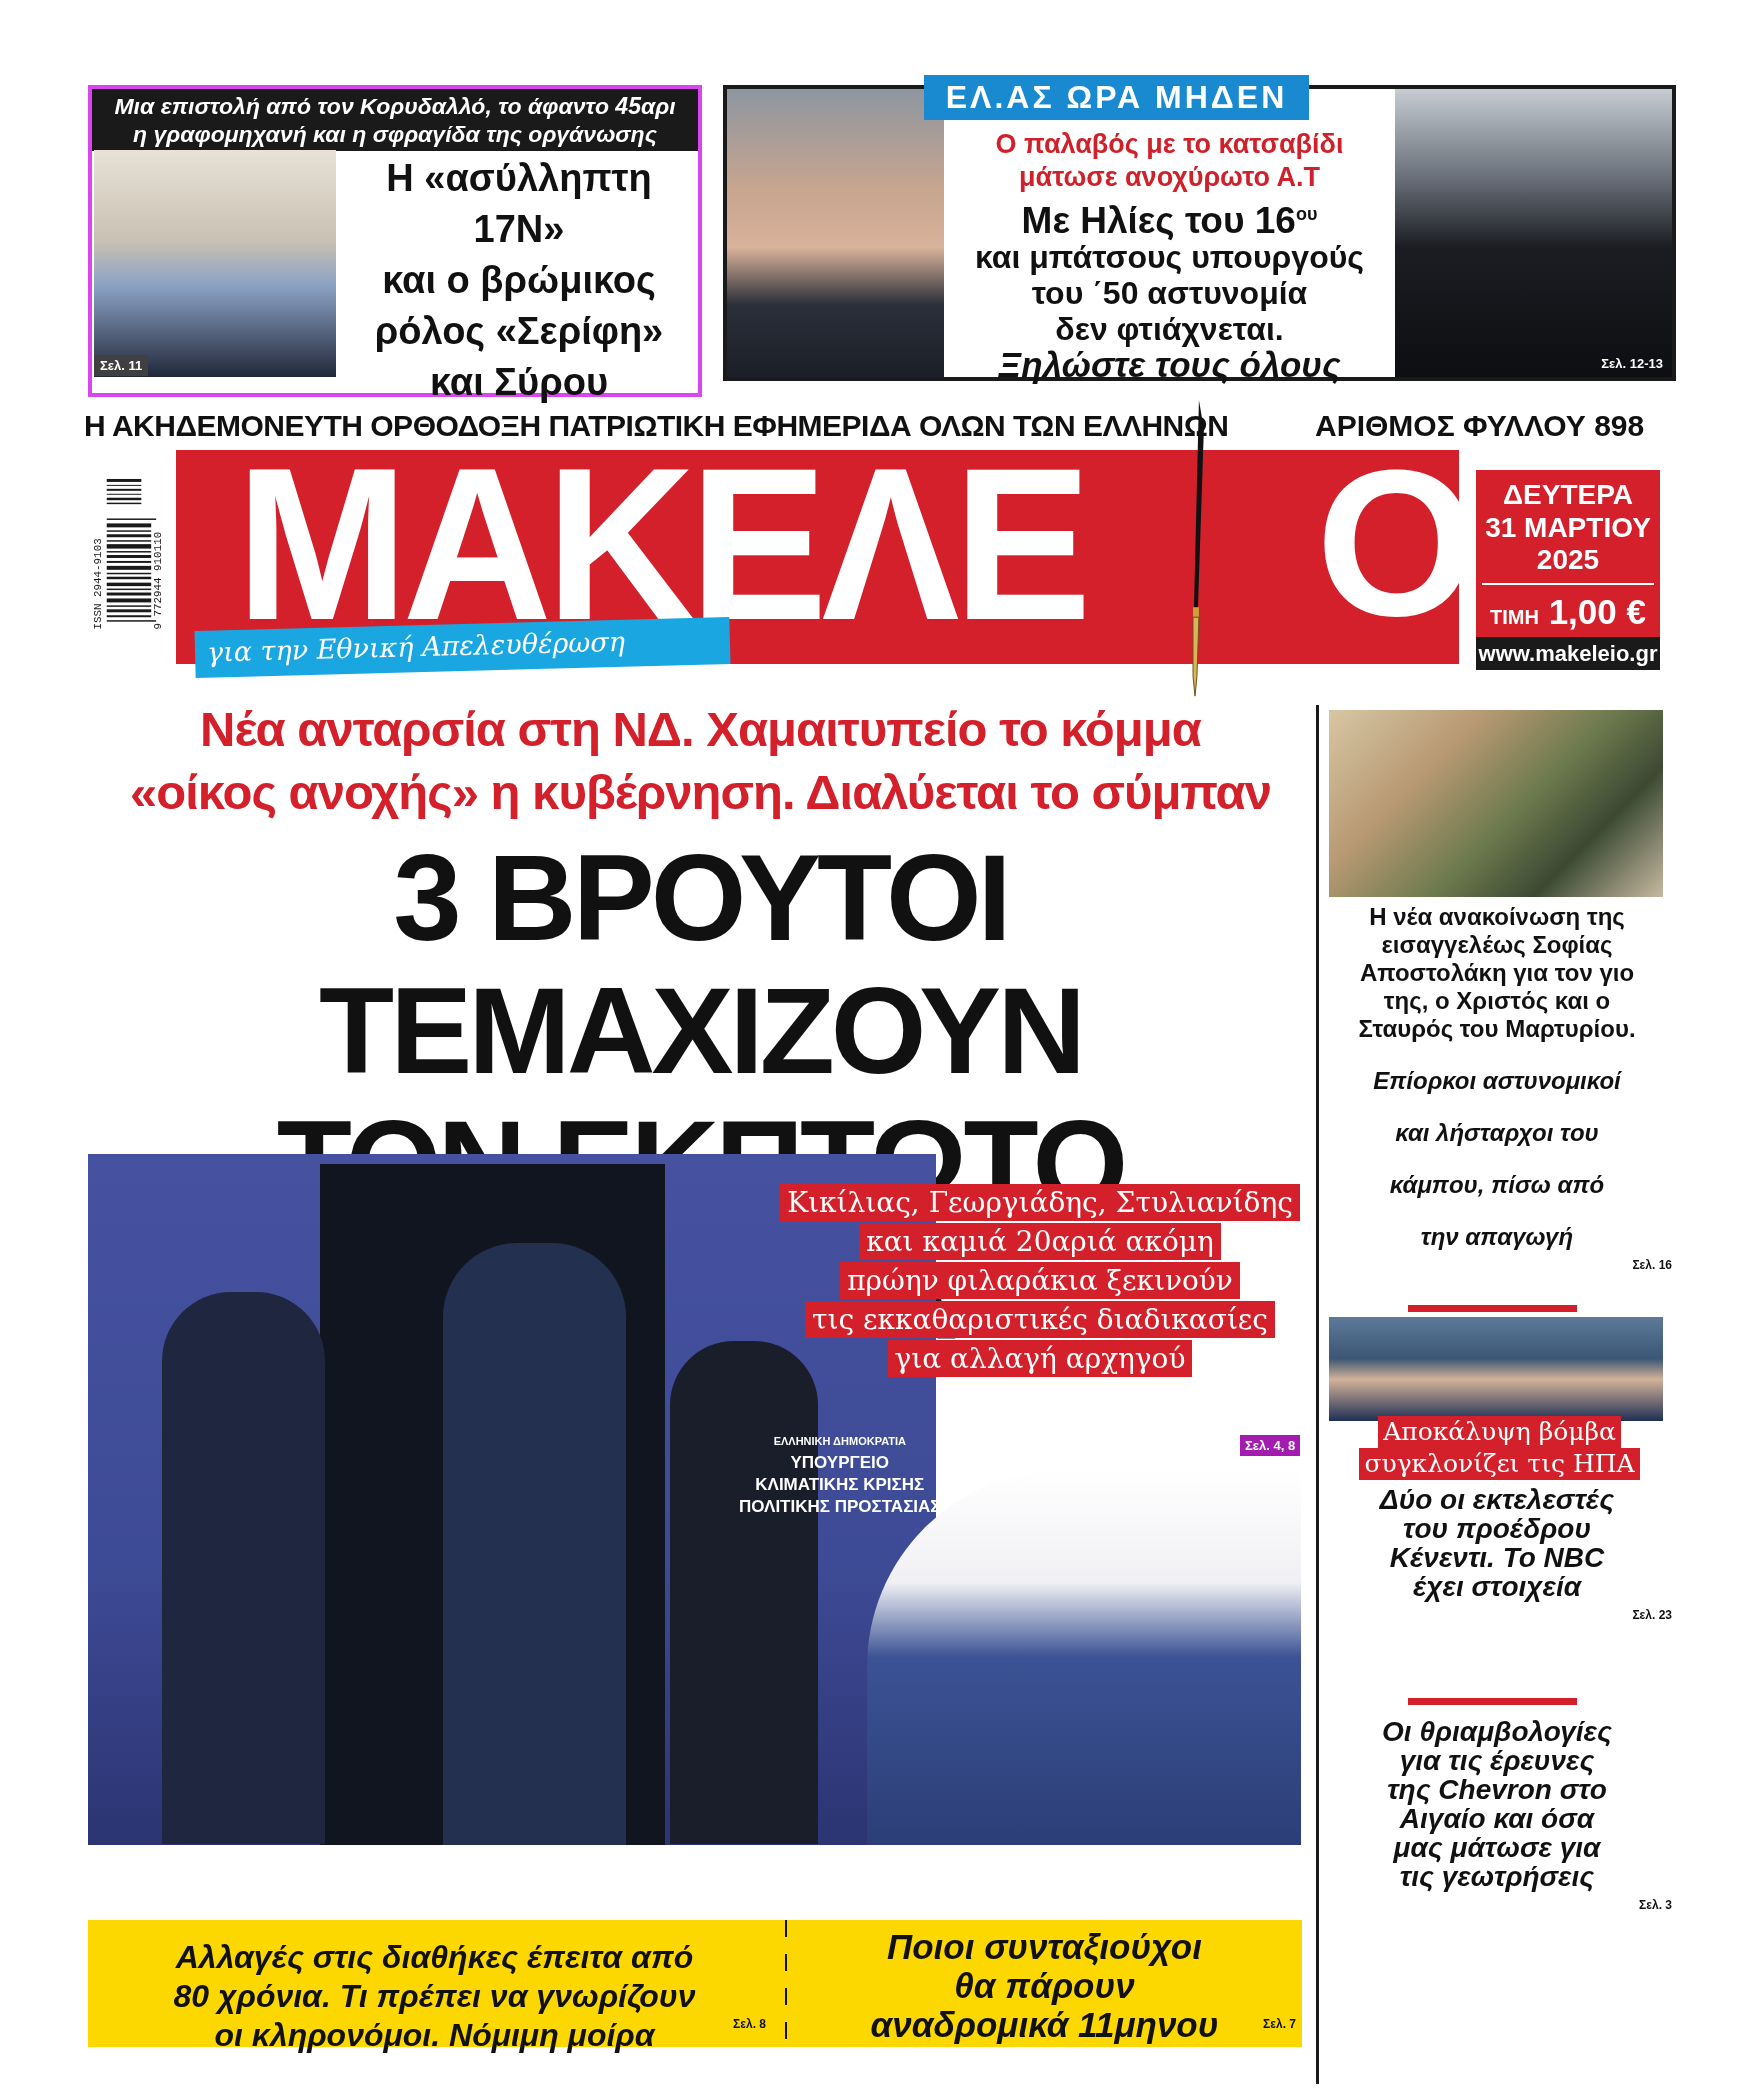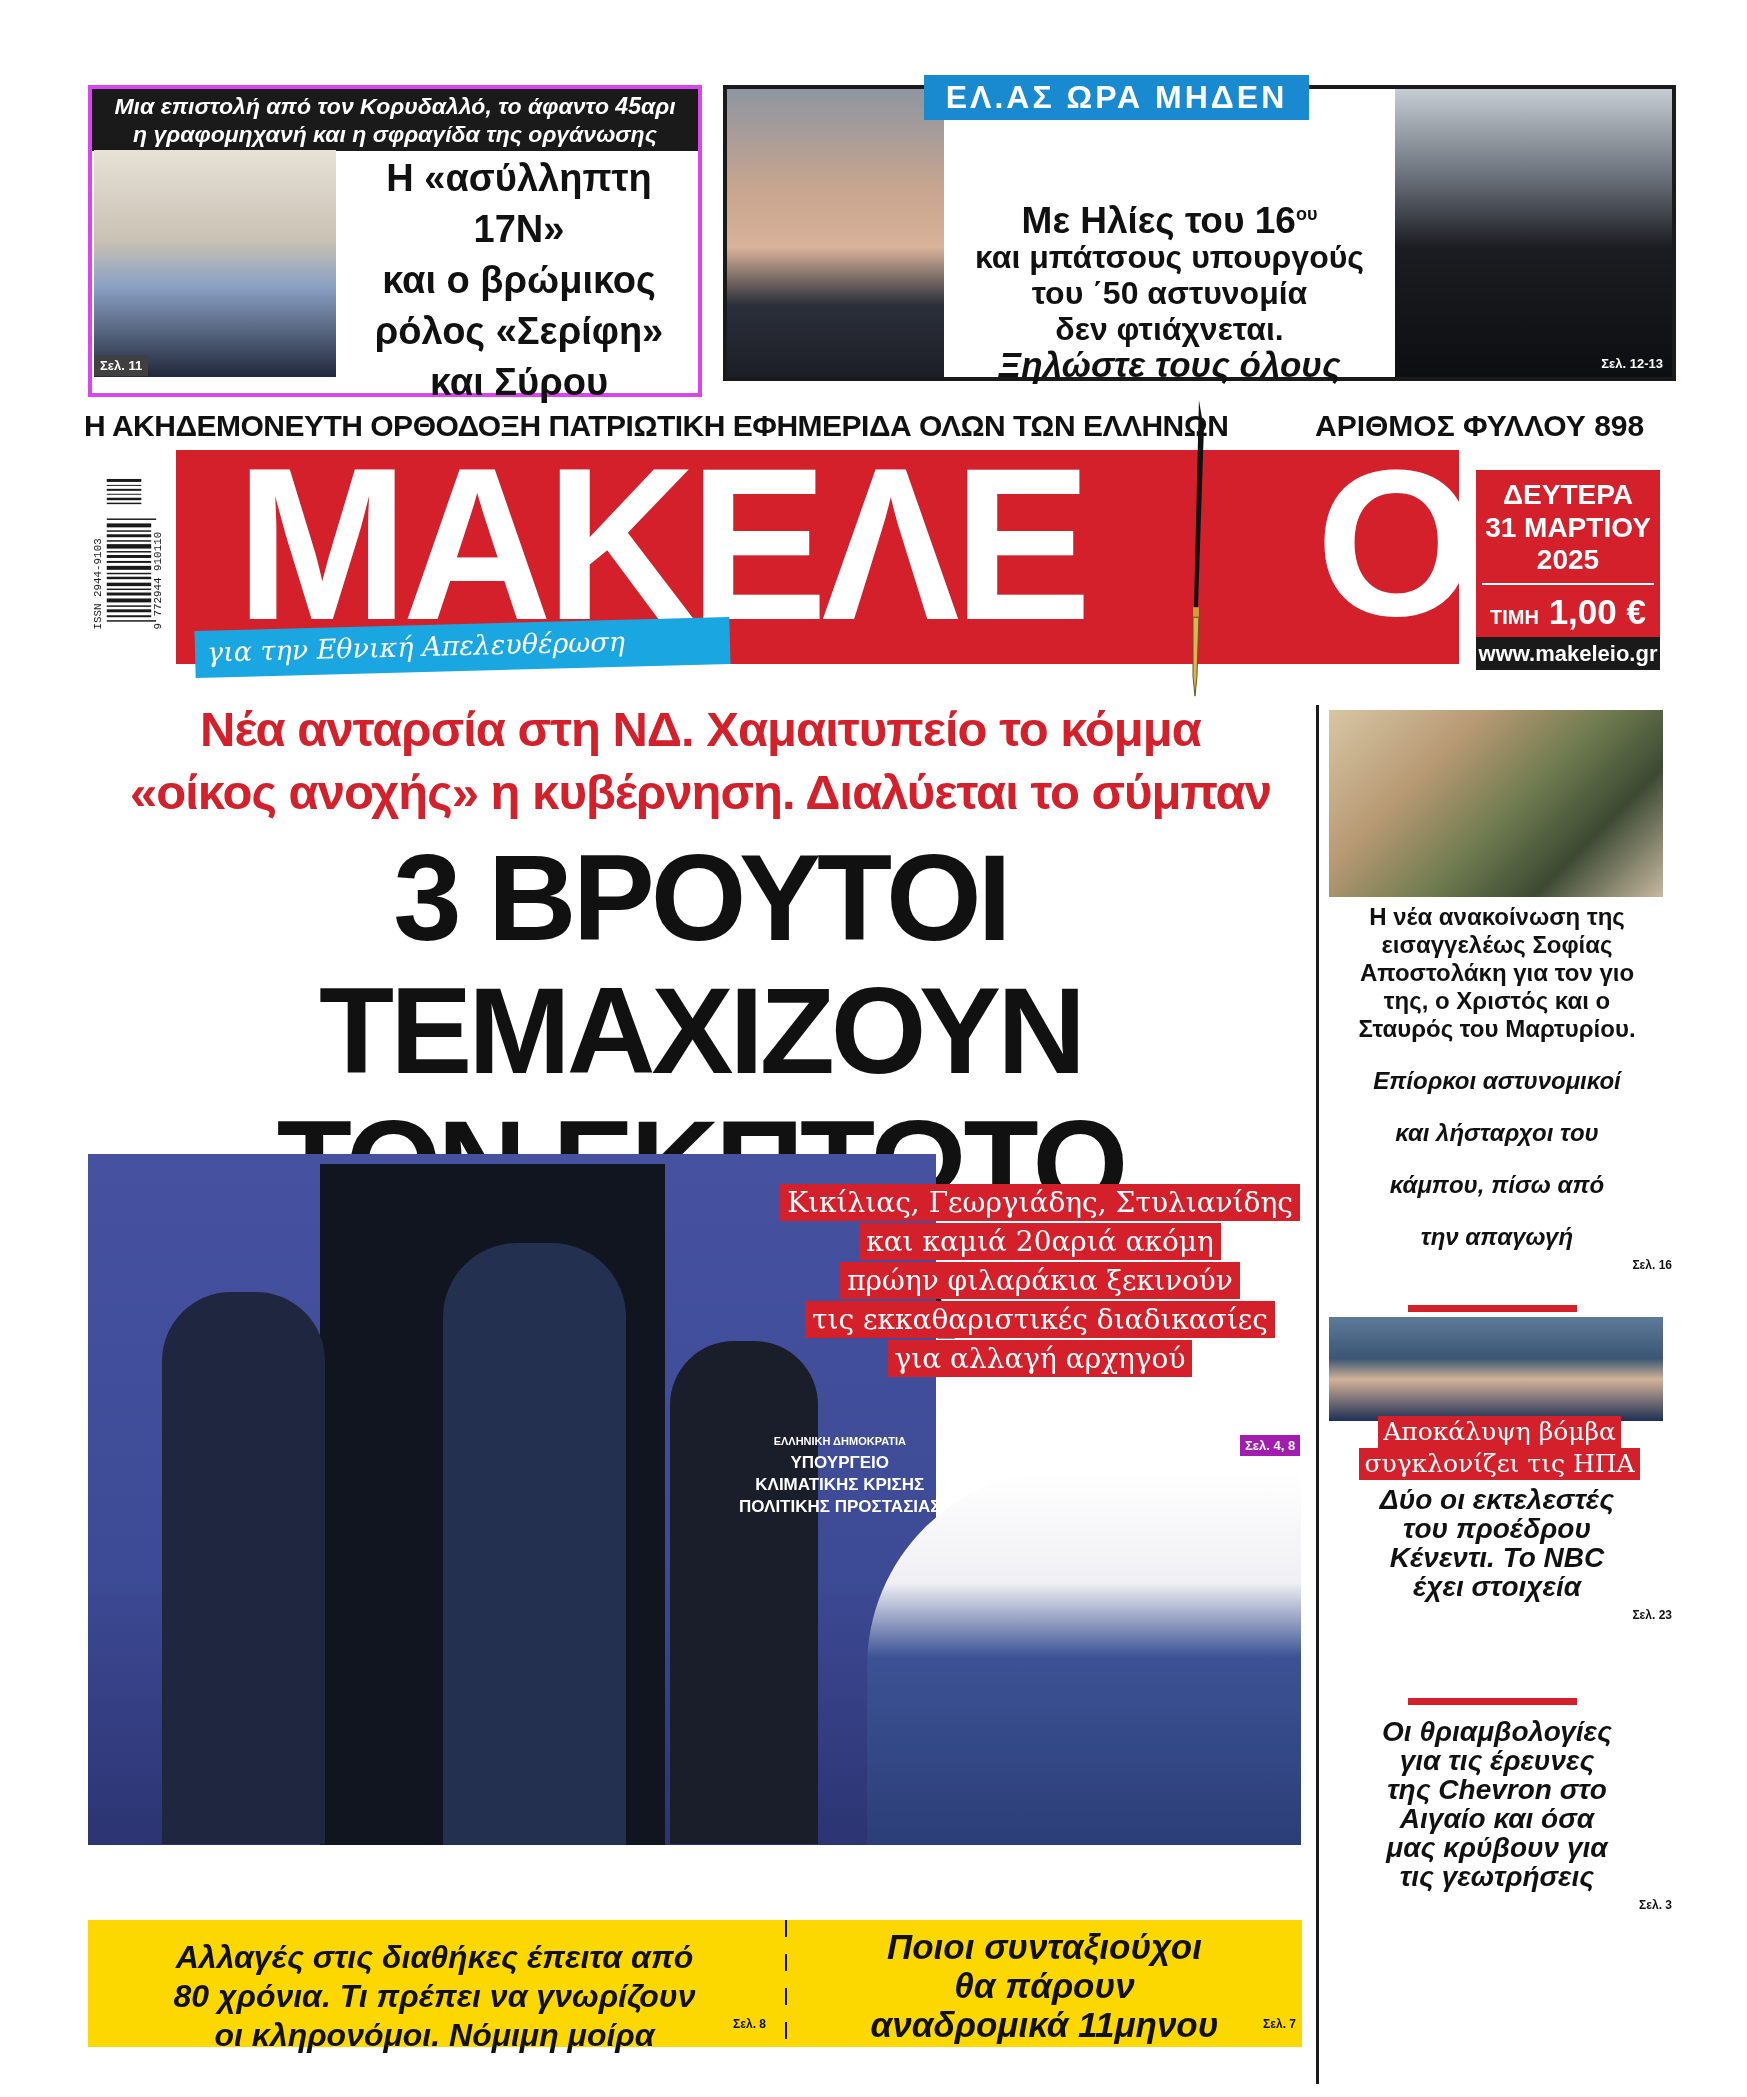--- a/index.html
+++ b/index.html
@@ -84,20 +84,24 @@
     <div>ρόλος «Σερίφη»</div>
     <div>και Σύρου</div>
   </div>
   <div id="tl-sel" class="abs">Σελ. 11</div>
 </div>
 
 <div id="tr" class="abs">
   <div id="tr-left" class="abs"></div>
   <div id="tr-right" class="abs"></div>
   <div id="tr-banner" class="abs">ΕΛ.ΑΣ ΩΡΑ ΜΗΔΕΝ</div>
+  <div id="tr-red" class="abs">
+    <div>Ο παλαβός με το κατσαβίδι</div>
+    <div>μάτωσε ανοχύρωτο Α.Τ</div>
+  </div>
   <div id="tr-black" class="abs">
     <div class="big"><span>Με Ηλίες του 16</span><sup style="font-size:18px">ου</sup></div>
     <div>και μπάτσους υπουργούς</div>
     <div>του ΄50 αστυνομία</div>
     <div>δεν φτιάχνεται.</div>
     <div class="it">Ξηλώστε τους όλους</div>
   </div>
   <div id="tr-sel" class="abs">Σελ. 12-13</div>
 </div>
 
@@ -244,17 +248,17 @@
   <div>έχει στοιχεία</div>
   <div class="rsel" style="font-style:normal">Σελ. 23</div>
 </div>
 <div class="redrule" style="left:1408px;top:1698px;"></div>
 
 <div id="r3text" class="abs">
   <div>Οι θριαμβολογίες</div>
   <div>για τις έρευνες</div>
   <div>της Chevron στο</div>
   <div>Αιγαίο και όσα</div>
-  <div>μας κρύβουν για</div>
+  <div>μας μάτωσε για</div>
   <div>τις γεωτρήσεις</div>
   <div class="rsel" style="font-style:normal">Σελ. 3</div>
 </div>
 
 
 </body></html>

